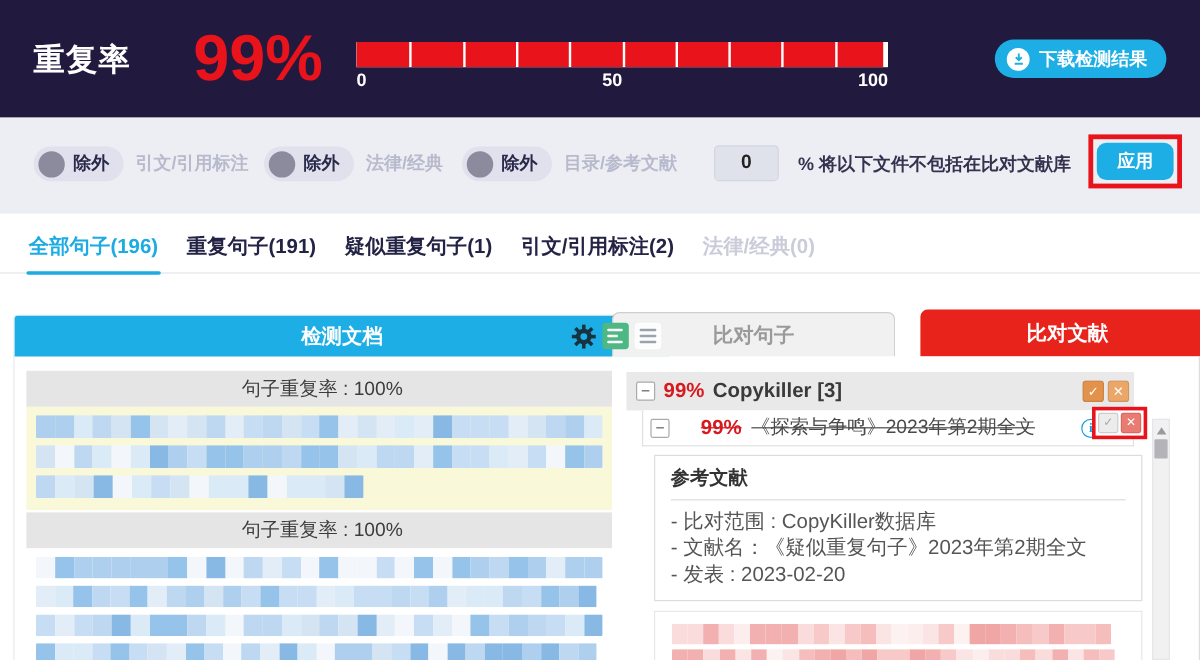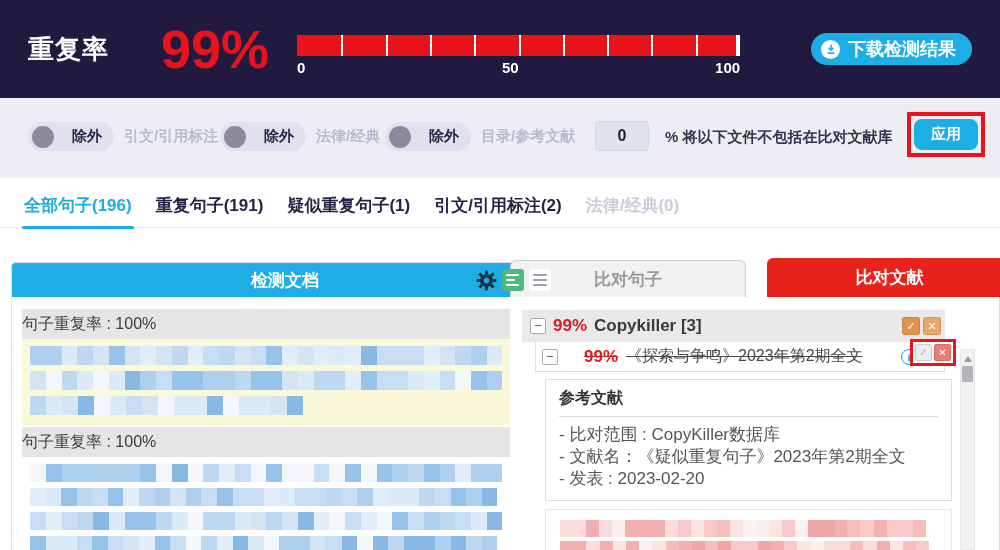--- a/index.html
+++ b/index.html
@@ -9,29 +9,29 @@
   
   .top-header { height:98px; background:#211a3e; display:flex; align-items:center; position:relative; }
   .rate-title { color:#fff; font-size:26px; font-weight:bold; margin-left:28px; letter-spacing:1px; }
   .rate-percent { color:#e8131b; font-size:54px; font-weight:bold; margin-left:52px; line-height:1; }
   .meter-wrap { margin-left:28px; width:443px; margin-top:12px; }
   .meter-bar { position:relative; height:21px; background:#fff; overflow:hidden; }
   .meter-fill { position:absolute; left:0; top:0; bottom:0; background:#e8131b; width:0; }
   .meter-tick { position:absolute; top:0; bottom:0; width:2px; background:#fff; }
   .meter-labels { display:flex; justify-content:space-between; color:#fff; font-weight:bold; font-size:15px; margin-top:3px; }
   .download-btn { position:absolute; right:28px; top:33px; height:32px; background:#1caee4; border:none;
-    border-radius:16px; color:#fff; font-weight:bold; font-size:18px; display:flex; align-items:center;
+    border-radius:16px; color:#fff; font-weight:bold; font-size:15px; display:flex; align-items:center;
     padding:0 16px 0 10px; cursor:pointer; gap:8px; font-family:inherit; }
   .dl-circle { width:19px; height:19px; background:#fff; border-radius:50%; display:flex; align-items:center; justify-content:center; }
 
   
   .filter-row { height:80px; background:#edeef4; position:relative; }
   .toggle-group { position:absolute; top:24px; display:flex; align-items:center; gap:10px; }
   .toggle-pill { height:29px; background:#e0e1ed; border-radius:15px; display:flex; align-items:center;
-    padding:0 12px 0 4px; gap:18px; cursor:pointer; }
+    padding:0 12px 0 4px; gap:7px; cursor:pointer; }
   .toggle-knob { width:22px; height:22px; border-radius:50%; background:#8b8b9d; }
   .toggle-state { font-size:15px; font-weight:bold; color:#29294a; }
   .toggle-label { font-size:15px; font-weight:bold; color:#b7bacc; }
   .threshold-input { position:absolute; left:595px; top:23px; width:54px; height:30px; background:#dfe2ea;
     border:1px solid #d3d6e0; border-radius:4px; text-align:center; font-size:16px; font-weight:bold; color:#222; font-family:inherit; }
   .threshold-note { position:absolute; left:665px; top:30px; font-size:15px; font-weight:bold; color:#33334f; }
   .apply-annotation { position:absolute; right:15px; top:14px; border:4px solid #e8131b; padding:3px; }
   .apply-btn { width:64px; height:31px; background:#1caee4; border:none; border-radius:8px; color:#fff;
     font-size:15px; font-weight:bold; cursor:pointer; font-family:inherit; }
 
@@ -54,21 +54,21 @@
     display:flex; align-items:center; justify-content:flex-end; padding-right:7px; gap:5px; }
   .lp-title { position:absolute; left:0; right:0; text-align:center; color:#fff; font-size:17px; font-weight:bold; }
   .icon-btn { width:22px; height:22px; border-radius:3px; display:flex; flex-direction:column; justify-content:center;
     align-items:flex-start; gap:3px; padding:4px; cursor:pointer; position:relative; z-index:1; }
   .icon-btn.gear { background:transparent; align-items:center; justify-content:center; padding:0; }
   .icon-btn.view-active { background:#4db884; }
   .icon-btn.view-active span { height:2px; background:#fff; border-radius:1px; }
   .icon-btn.view-inactive { background:#fdfdfd; }
   .icon-btn.view-inactive span { height:2px; background:#9aa3ad; border-radius:1px; width:100%; }
   .lp-body { padding:12px 33px 0 10px; }
-  .rate-bar { height:30px; background:#e5e5e5; display:flex; align-items:center; justify-content:flex-start;
+  .rate-bar { height:30px; background:#e5e5e5; display:flex; align-items:center; justify-content:center;
     padding-right:10px; font-size:16px; color:#3c3c3c; }
   .mosaic-block { padding:7px 8px 10px 8px; }
   .mline { display:flex; border-radius:1px; overflow:hidden; }
   .mline span { flex:1; display:block; height:100%; }
 
   
   .vscroll { position:absolute; width:15px; background:#f1f1f2; border:1px solid #e6e6e8; }
   .vscroll .arrow-up { width:0; height:0; border-left:4px solid transparent; border-right:4px solid transparent;
     border-bottom:6px solid #9a9aa0; margin:6px auto 4px auto; }
   .vscroll .thumb { width:11px; height:16px; background:#b3b3b8; margin:0 auto; border-radius:1px; }

